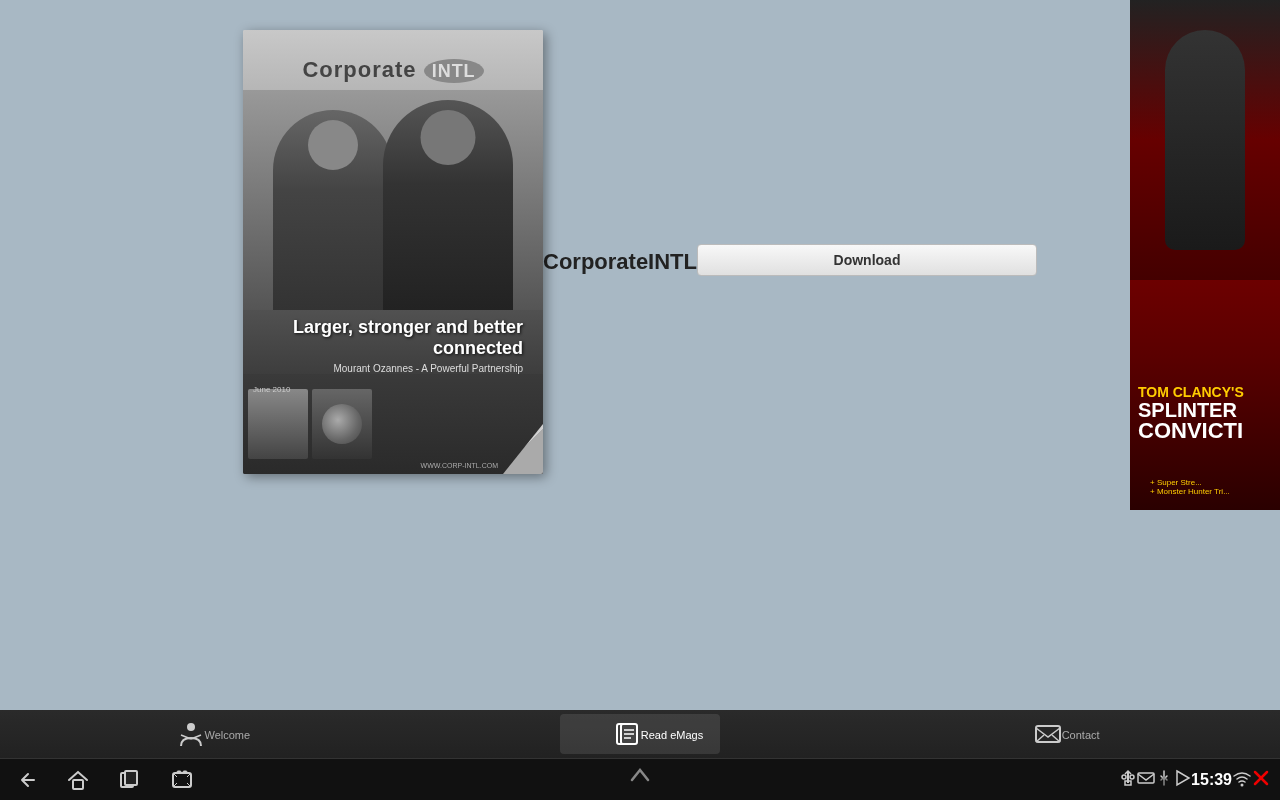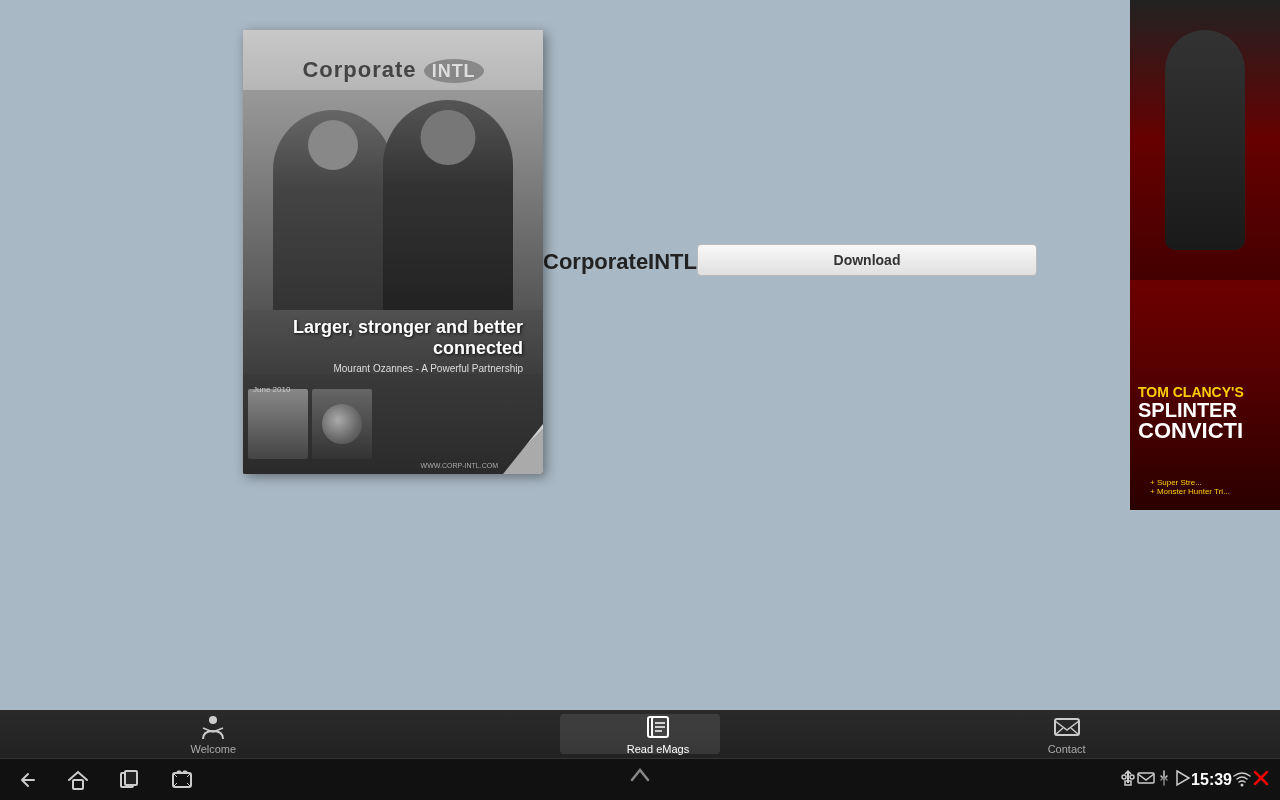--- a/index.html
+++ b/index.html
@@ -350,21 +350,21 @@
     .nav-tabs {
       height: 60px;
       display: flex;
       align-items: center;
       justify-content: space-around;
       border-bottom: 1px solid #333;
     }
 
     .nav-tab {
       display: flex;
-      flex-direction: column;
+      flex-direction: row;
       align-items: center;
       justify-content: center;
       width: 160px;
       height: 40px;
       cursor: pointer;
       border-radius: 4px;
     }
 
     .nav-tab.active {
       background: rgba(255,255,255,0.1);

